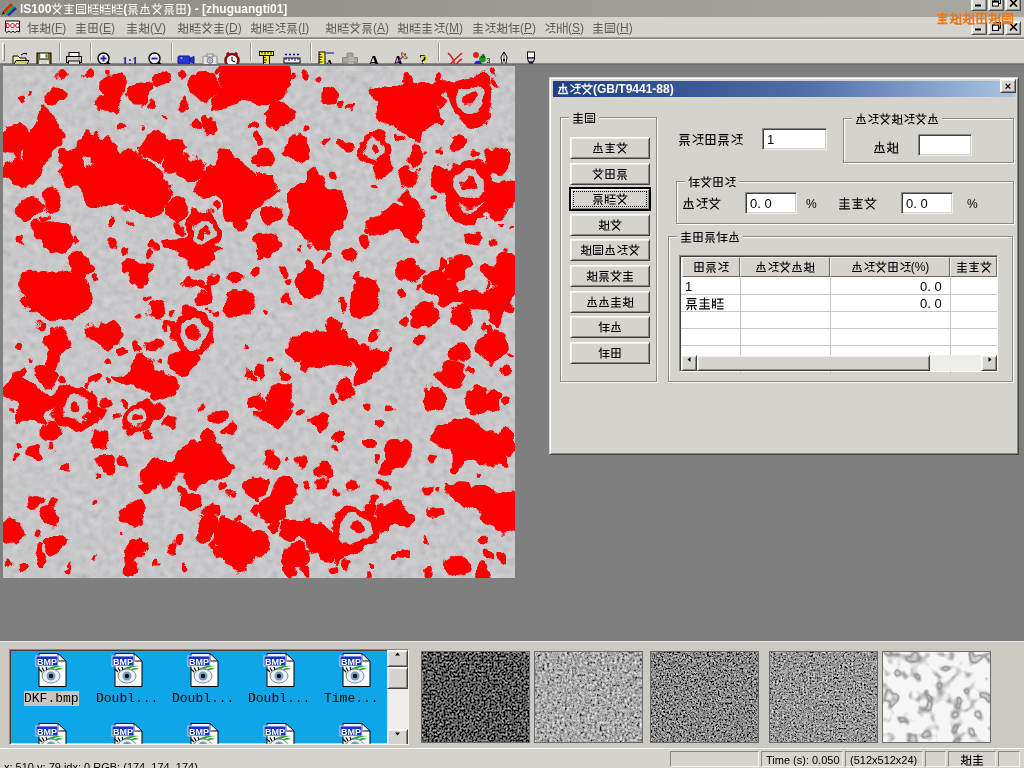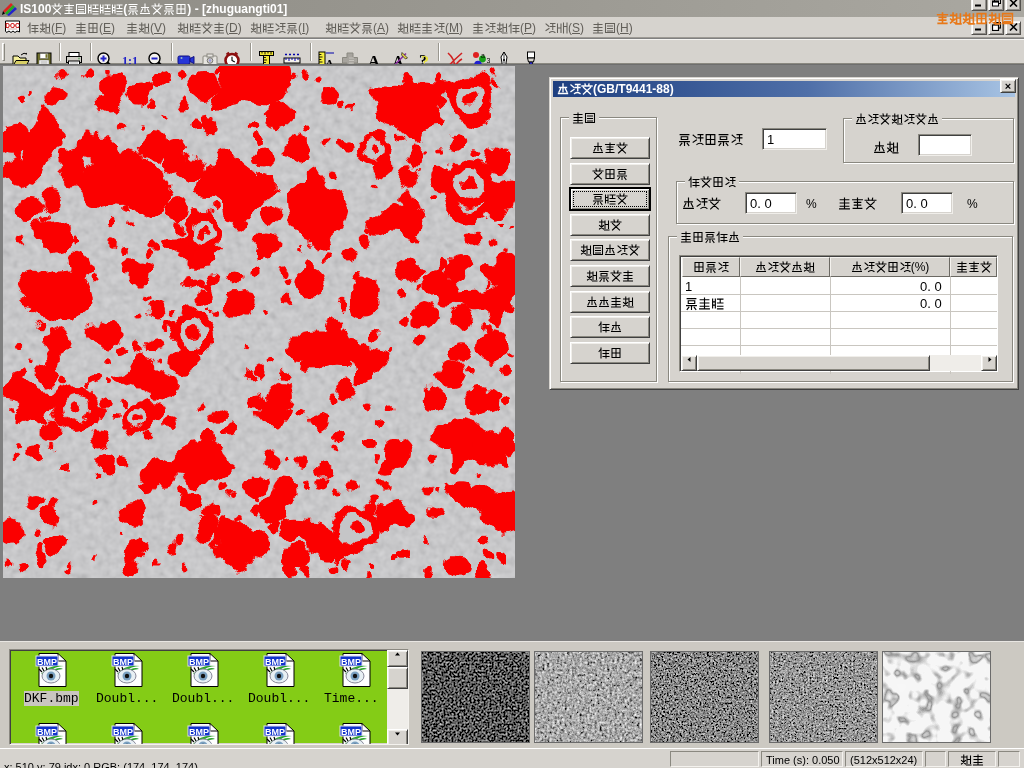--- a/index.html
+++ b/index.html
@@ -18,21 +18,21 @@
 
 #toolbar{left:0;top:39px;width:1024px;height:25px;background:#d6d3ce;border-top:1px solid #f5f4f1;border-bottom:1px solid #8a8880}
 .tsep{position:absolute;top:3px;height:18px;width:2px;border-left:1px solid #9a978f;border-right:1px solid #fff}
 .grip{position:absolute;left:2px;top:3px;height:18px;width:3px;border:1px solid;border-color:#fff #8a8880 #8a8880 #fff}
 .ticon{position:absolute;top:10px}
 
 #client{left:0;top:65px;width:1024px;height:576px;background:#7f7f7f}
 #client .topline{position:absolute;left:0;top:-1px;width:1024px;height:1px;background:#6e6e6e}
 #img{left:3px;top:1px}
 
-#dlg{left:549px;top:77px;width:470px;height:313px;background:#d6d3ce;border:1px solid;border-color:#d6d3ce #404040 #404040 #d6d3ce;box-shadow:inset 1px 1px 0 #fff, inset -1px -1px 0 #88867f;font-size:12px;color:#000}
+#dlg{left:549px;top:77px;width:470px;height:378px;background:#d6d3ce;border:1px solid;border-color:#d6d3ce #404040 #404040 #d6d3ce;box-shadow:inset 1px 1px 0 #fff, inset -1px -1px 0 #88867f;font-size:12px;color:#000}
 #dlgtitle{position:absolute;left:3px;top:3px;width:462px;height:16px;background:linear-gradient(90deg,#1e3f80 0%,#4f6fa8 55%,#a8c4e4 100%);color:#fff;font-weight:bold;font-size:12px;line-height:16px}
 #dlgtitle .txt{position:absolute;left:4px;top:0}
 #dlgclose{position:absolute;right:2px;top:1px;width:16px;height:14px;background:#d6d3ce;border:1px solid;border-color:#fff #404040 #404040 #fff;box-shadow:inset 1px 1px 0 #f0eeea, inset -1px -1px 0 #8a8880;font-size:11px;font-weight:bold;line-height:12px;text-align:center;color:#000}
 .group{position:absolute;border:1px solid #8a8880;box-shadow:1px 1px 0 #fff, inset 1px 1px 0 #fff}
 .group>b{position:absolute;top:-7px;left:8px;background:#d6d3ce;padding:0 3px;font-weight:normal}
 .btn{position:absolute;left:20px;width:80px;height:22px;background:#d6d3ce;border:1px solid;border-color:#fff #404040 #404040 #fff;box-shadow:inset 1px 1px 0 #f0eeea, inset -1px -1px 0 #8a8880;text-align:center;line-height:20px;white-space:nowrap}
 .btnf{border:1px solid #000;outline:1px solid #000;box-shadow:inset 1px 1px 0 #fff, inset -1px -1px 0 #8a8880}
 .btnf:after{content:"";position:absolute;left:2px;top:2px;right:2px;bottom:2px;border:1px dotted #000}
 .edit{position:absolute;background:#fff;border:1px solid;border-color:#8a8880 #f0eeea #f0eeea #8a8880;box-shadow:inset 1px 1px 0 #404040, inset -1px -1px 0 #d6d3ce;font-size:13px;padding:3px 0 0 4px}
 .lbl{position:absolute;white-space:nowrap}
@@ -42,21 +42,21 @@
 .tcell{position:absolute;font-size:13px;white-space:nowrap}
 .gridv{position:absolute;top:21px;width:1px;background:#c9c6c0}
 .gridh{position:absolute;left:1px;width:316px;height:1px;background:#c9c6c0}
 
 .sbtn{position:absolute;background:#d6d3ce;border:1px solid;border-color:#fff #404040 #404040 #fff;box-shadow:inset 1px 1px 0 #f0eeea, inset -1px -1px 0 #8a8880}
 .sbtn svg{display:block;margin:auto}
 .thumbx{position:absolute;background:#d6d3ce;border:1px solid;border-color:#fff #404040 #404040 #fff;box-shadow:inset 1px 1px 0 #f0eeea, inset -1px -1px 0 #8a8880}
 .track{position:absolute;background:#efede9}
 
 #bottom{left:0;top:641px;width:1024px;height:107px;background:#ccc9c2;border-top:1px solid #e8e6e2}
-#filebox{position:absolute;left:9px;top:7px;width:400px;height:96px;background:#84cc16;border:1px solid;border-color:#8a8880 #f4f2ee #f4f2ee #8a8880;box-shadow:inset 1px 1px 0 #404040, inset -1px -1px 0 #d6d3ce;overflow:hidden}
+#filebox{position:absolute;left:9px;top:7px;width:400px;height:96px;background:#0ea5e9;border:1px solid;border-color:#8a8880 #f4f2ee #f4f2ee #8a8880;box-shadow:inset 1px 1px 0 #404040, inset -1px -1px 0 #d6d3ce;overflow:hidden}
 .fico{position:absolute}
 .flbl{position:absolute;font-family:"Liberation Mono",monospace;font-size:13px;color:#000;white-space:nowrap}
 .tn{position:absolute;top:9px;width:109px;height:92px;border:1px solid #6b6b6b}
 
 #status{left:0;top:748px;width:1024px;height:20px;background:#d6d3ce;border-top:1px solid #fff;font-size:11px;color:#000}
 .spanel{position:absolute;top:2px;height:16px;border:1px solid;border-color:#8a8880 #f4f2ee #f4f2ee #8a8880;line-height:14px;padding:1px 4px 0 4px;white-space:nowrap}
 
 #wm{left:936px;top:9px;width:90px;color:#e87818;z-index:99}
 #wm svg.hz{width:13px;height:13px;stroke-width:1.5}
 </style></head><body>

